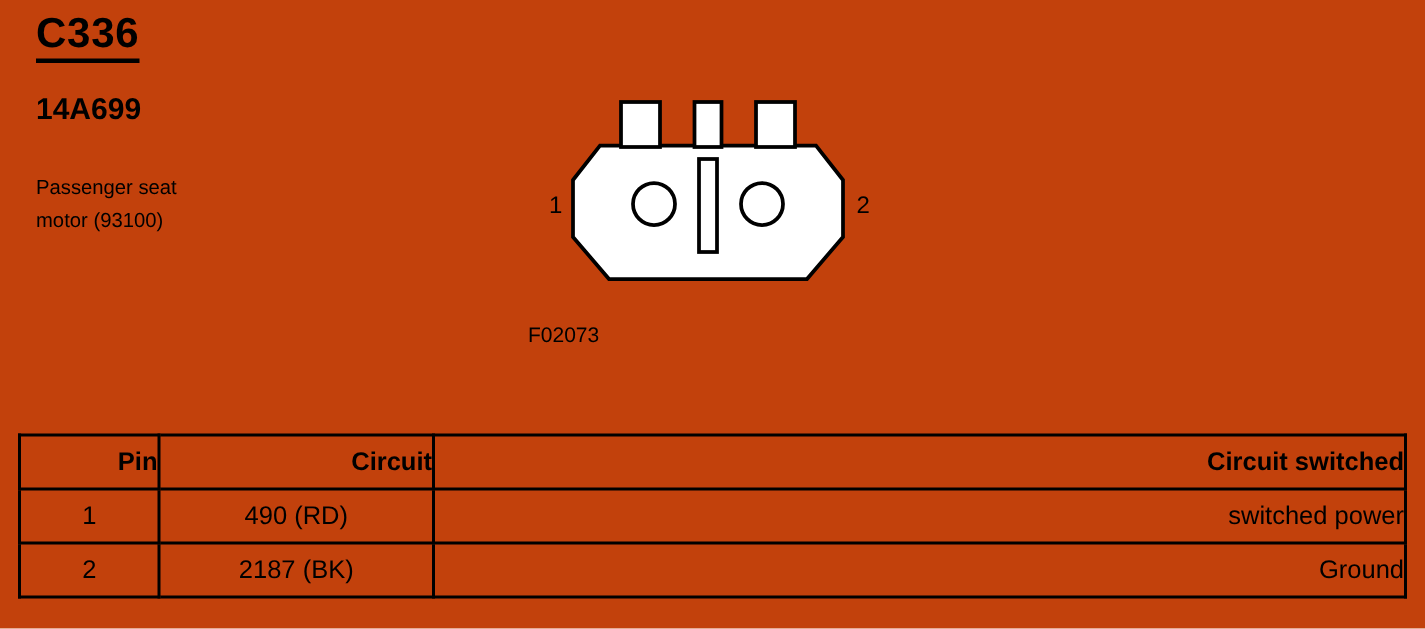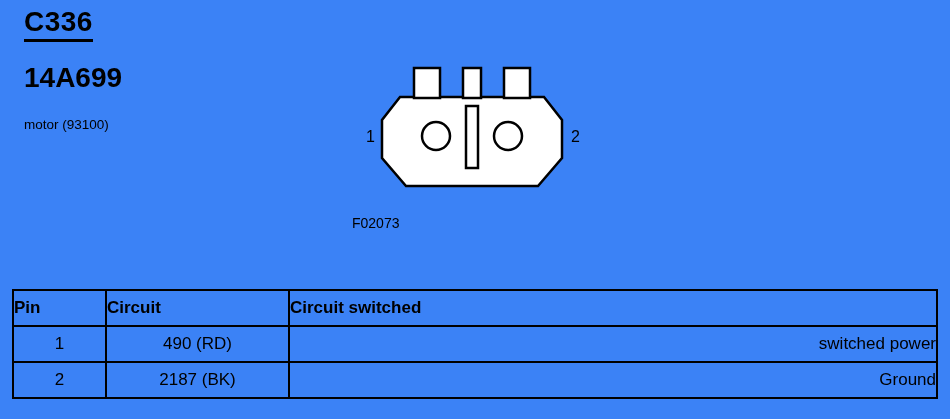--- a/index.html
+++ b/index.html
@@ -6,39 +6,39 @@
     margin: 0;
     padding: 0;
     background: #ffffff;
     font-family: "Liberation Sans", sans-serif;
     color: #000000;
   }
   .page {
     position: relative;
     width: 950px;
     height: 419px;
-    background: #3b82f6;
+    background: #c2410c;
     overflow: hidden;
   }
   .connector-id {
     position: absolute;
     left: 24px;
     top: 6px;
     font-size: 28px;
     font-weight: bold;
     display: inline-block;
     border-bottom: 3px solid #000;
     padding-bottom: 1px;
     letter-spacing: 0.5px;
   }
   .part-number {
     position: absolute;
     left: 24px;
     top: 62px;
-    font-size: 28px;
+    font-size: 20px;
     font-weight: bold;
   }
   .description {
     position: absolute;
     left: 24px;
     top: 114px;
     font-size: 13.5px;
     line-height: 22px;
   }
   .connector-svg {
@@ -65,39 +65,40 @@
   }
   table.pinout th, table.pinout td {
     border: 2px solid #000;
     height: 34px;
     padding: 0;
     overflow: hidden;
     white-space: nowrap;
   }
   table.pinout th {
     font-weight: bold;
-    text-align: left;
+    text-align: right;
   }
   col.col-pin { width: 93px; }
   col.col-circuit { width: 183px; }
   col.col-function { width: auto; }
   td.c-pin, td.c-circuit { text-align: center; }
   td.c-function { text-align: right; padding-left: 24px; }
   tbody tr td { height: 36px; }
 </style>
 </head>
 <body>
 
 <div class="page">
 
   <div class="connector-id">C336</div>
 
   <div class="part-number">14A699</div>
 
   <div class="description">
+    <div>Passenger seat</div>
     <div>motor (93100)</div>
   </div>
 
   <svg class="connector-svg" width="240" height="135" viewBox="0 0 240 135">
 
     <path d="M 48 35 L 192 35 L 210 58 L 210 96 L 186 124 L 54 124 L 30 96 L 30 58 Z" fill="#ffffff" stroke="#000000" stroke-width="2.5" stroke-linejoin="miter"></path>
 
     <rect x="62" y="6" width="26" height="30" fill="#ffffff" stroke="#000000" stroke-width="2.5"></rect>
     <rect x="111" y="6" width="18" height="30" fill="#ffffff" stroke="#000000" stroke-width="2.5"></rect>
     <rect x="152" y="6" width="26" height="30" fill="#ffffff" stroke="#000000" stroke-width="2.5"></rect>

